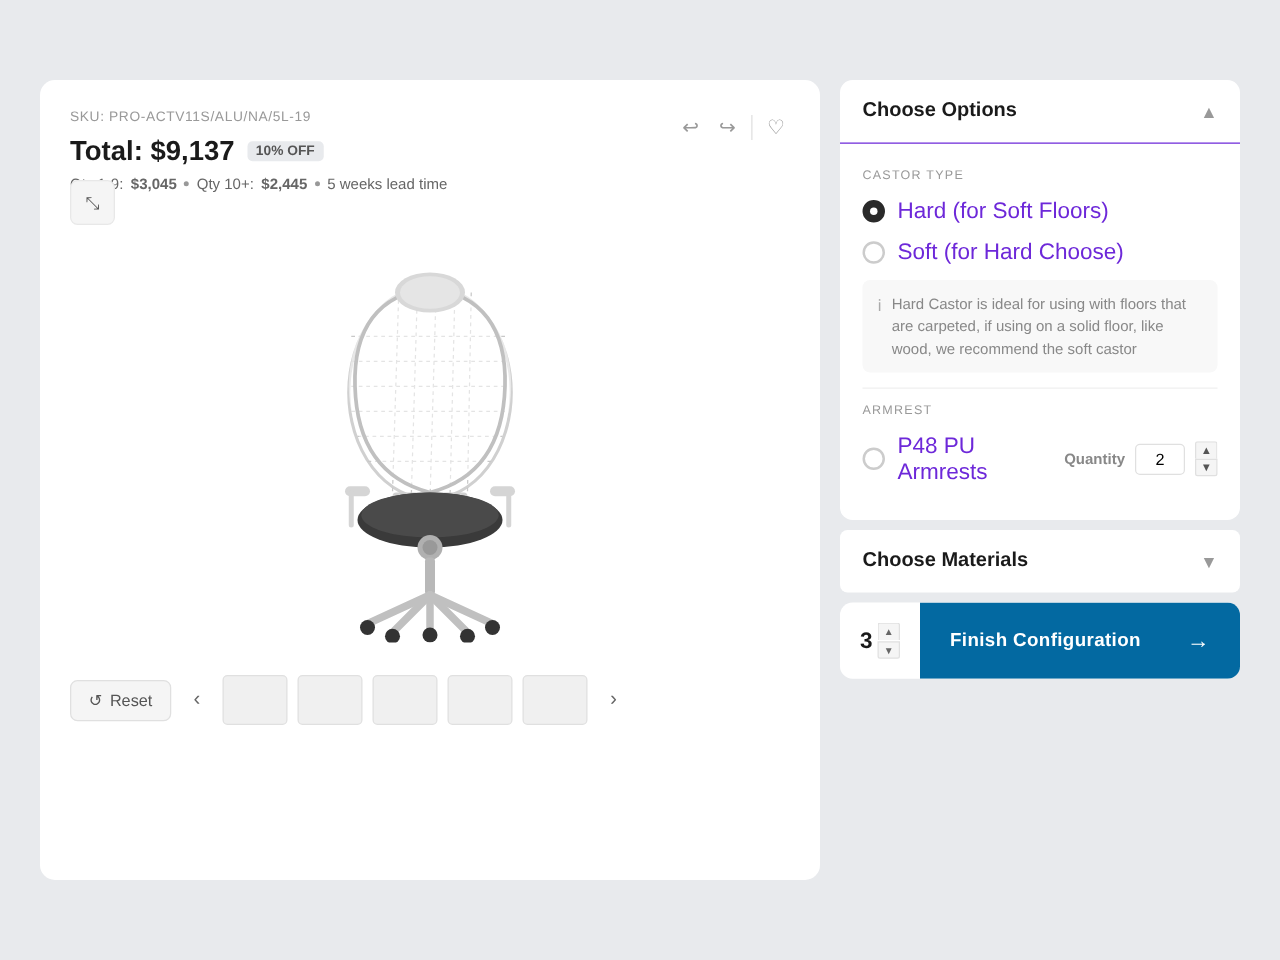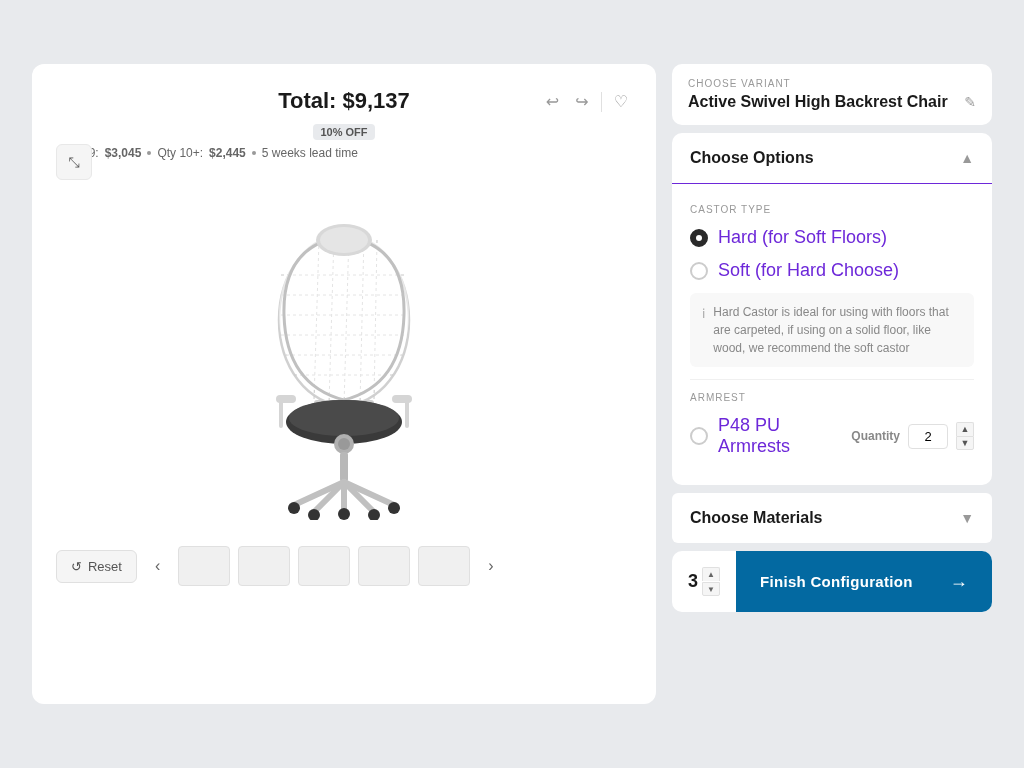--- a/index.html
+++ b/index.html
@@ -32,21 +32,20 @@
       color: #999;
       letter-spacing: 0.5px;
       text-transform: uppercase;
       margin-bottom: 8px;
     }
     .price-row {
       display: flex;
       align-items: center;
       gap: 10px;
       margin-bottom: 6px;
-      flex-direction: column;
     }
     .total-label {
       font-size: 22px;
       font-weight: 700;
       color: #1a1a1a;
     }
     .discount-badge {
       background: #e8eaed;
       color: #555;
       font-size: 11px;
@@ -404,20 +403,21 @@
       justify-content: center;
       margin-top: 30px;
     }
   </style>
 </head>
 <body>
 
 <div class="main-container">
 
   <div class="product-panel">
+    <p class="sku-text">SKU: PRO-ACTV11S/ALU/NA/5L-19</p>
     <div class="price-row">
       <span class="total-label">
         <span>Total:</span>
         <span>$9,137</span>
       </span>
       <span class="discount-badge">10% OFF</span>
     </div>
     <div class="qty-row">
       <span>Qty 1-9:</span>
       <strong>$3,045</strong>
@@ -519,29 +519,20 @@
         <div class="thumbnail"></div>
       </div>
       <button class="nav-btn">
         <span>›</span>
       </button>
     </div>
   </div>
 
   <div class="config-panel">
 
-    <div class="variant-header">
-      <p class="variant-label">CHOOSE VARIANT</p>
-      <div class="variant-name-row">
-        <span class="variant-name">Active Swivel High Backrest Chair</span>
-        <button class="edit-btn">
-          <span>✎</span>
-        </button>
-      </div>
-    </div>
 
     <div class="section-card">
       <div class="section-header">
         <span class="section-title">Choose Options</span>
         <span class="chevron-icon">▲</span>
       </div>
       <div class="section-body">
 
         <p class="option-group-label">CASTOR TYPE</p>
 

